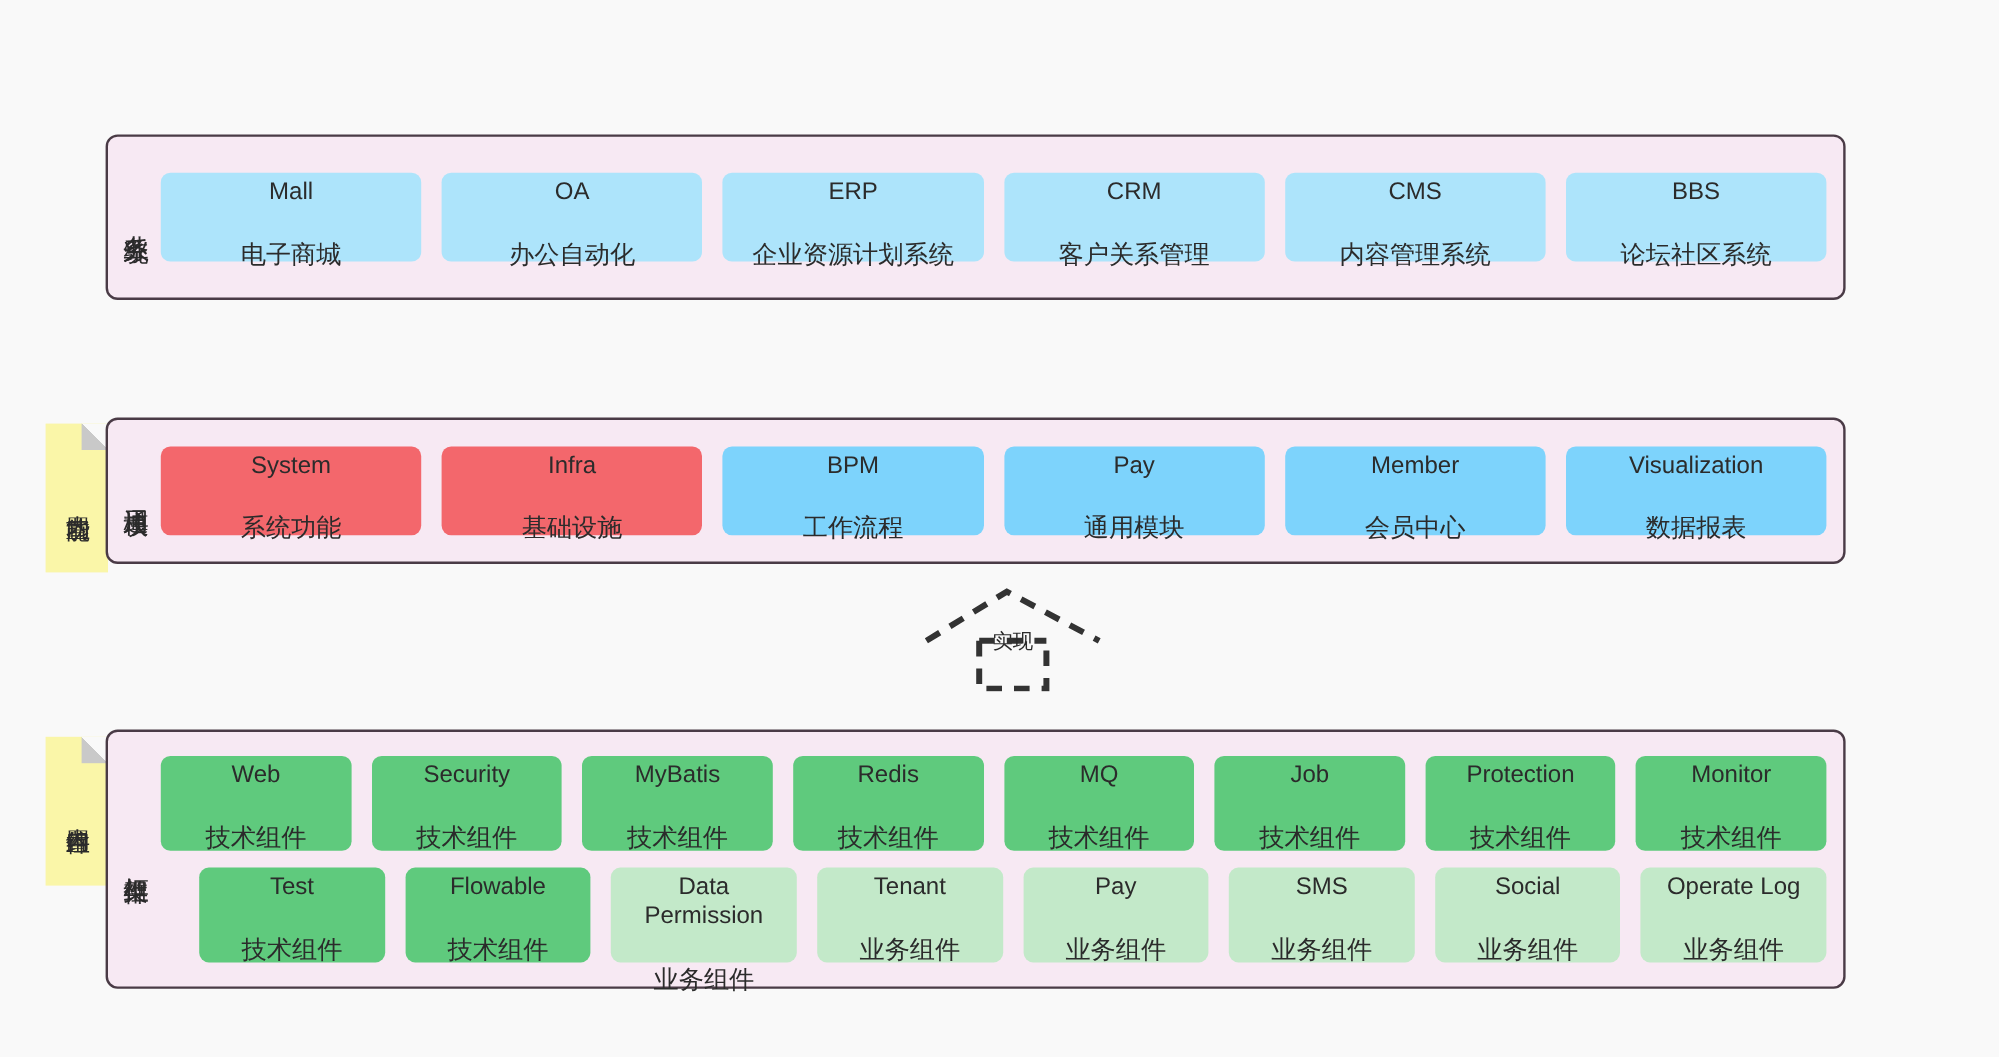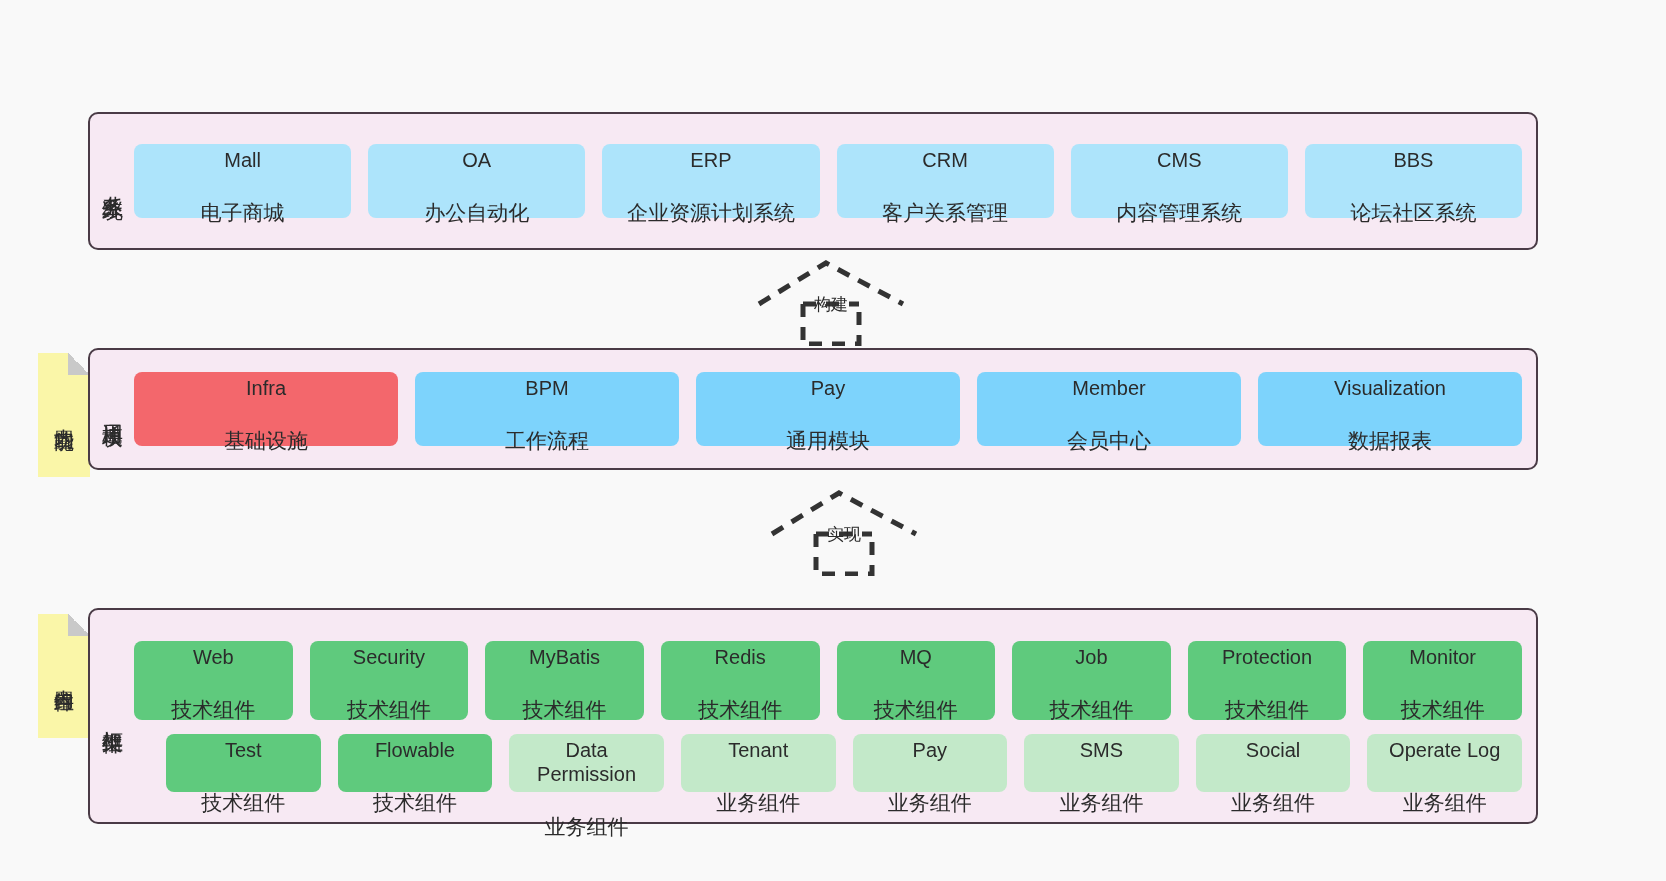--- a/index.html
+++ b/index.html
@@ -159,38 +159,34 @@
           <span class="t2">内容管理系统</span>
         </div>
         <div class="node blue">
           <span class="t1">BBS</span>
           <span class="t2">论坛社区系统</span>
         </div>
       </div>
     </div>
   </div>
 
-  <div class="connector" style="left:755px; top:258px; width:152px; height:88px;">
-    <svg width="152" height="88" viewBox="0 0 152 88">
-      <polyline points="4,46 71,5 148,46" fill="none" stroke="#333333" stroke-width="5" stroke-dasharray="13 10" stroke-linecap="butt"></polyline>
-      <polyline points="48,46 48,86 104,86 104,46" fill="none" stroke="#333333" stroke-width="5" stroke-dasharray="13 10" stroke-linecap="butt"></polyline>
-      <line x1="48" y1="46" x2="104" y2="46" stroke="#333333" stroke-width="5" stroke-dasharray="13 10"></line>
-    </svg>
-    <span class="conn-label" style="bottom:30px;">构建</span>
-  </div>
 
   <div class="sticky" style="left:38px; top:353px; width:52px; height:124px;">
     <span class="fold"></span>
     <span>内置功能</span>
   </div>
 
   <div class="layer" id="layer-common" style="left:88px; top:348px; width:1450px; height:122px;">
     <div class="layer-caption">通用模块</div>
     <div class="layer-body">
       <div class="row" style="height:74px;">
+        <div class="node red">
+          <span class="t1">System</span>
+          <span class="t2">系统功能</span>
+        </div>
         <div class="node red">
           <span class="t1">Infra</span>
           <span class="t2">基础设施</span>
         </div>
         <div class="node pink">
           <span class="t1">BPM</span>
           <span class="t2">工作流程</span>
         </div>
         <div class="node pink">
           <span class="t1">Pay</span>
@@ -254,21 +250,21 @@
         <div class="node green">
           <span class="t1">Protection</span>
           <span class="t2">技术组件</span>
         </div>
         <div class="node green">
           <span class="t1">Monitor</span>
           <span class="t2">技术组件</span>
         </div>
       </div>
 
-      <div class="row" style="height:58px;padding-left:32px;">
+      <div class="row" style="height:79px;padding-left:32px;">
         <div class="node green">
           <span class="t1">Test</span>
           <span class="t2">技术组件</span>
         </div>
         <div class="node green">
           <span class="t1">Flowable</span>
           <span class="t2">技术组件</span>
         </div>
         <div class="node lightgreen">
           <span class="t1">Data Permission</span>

